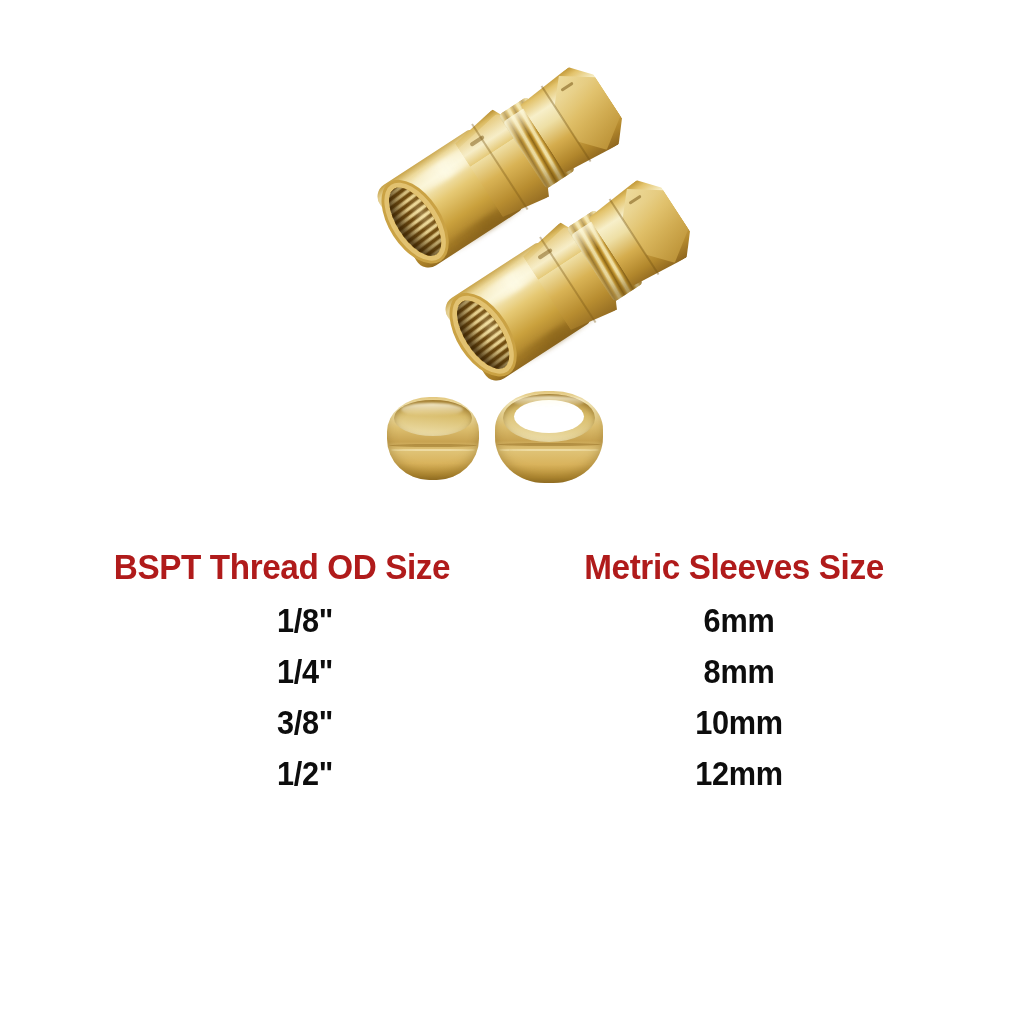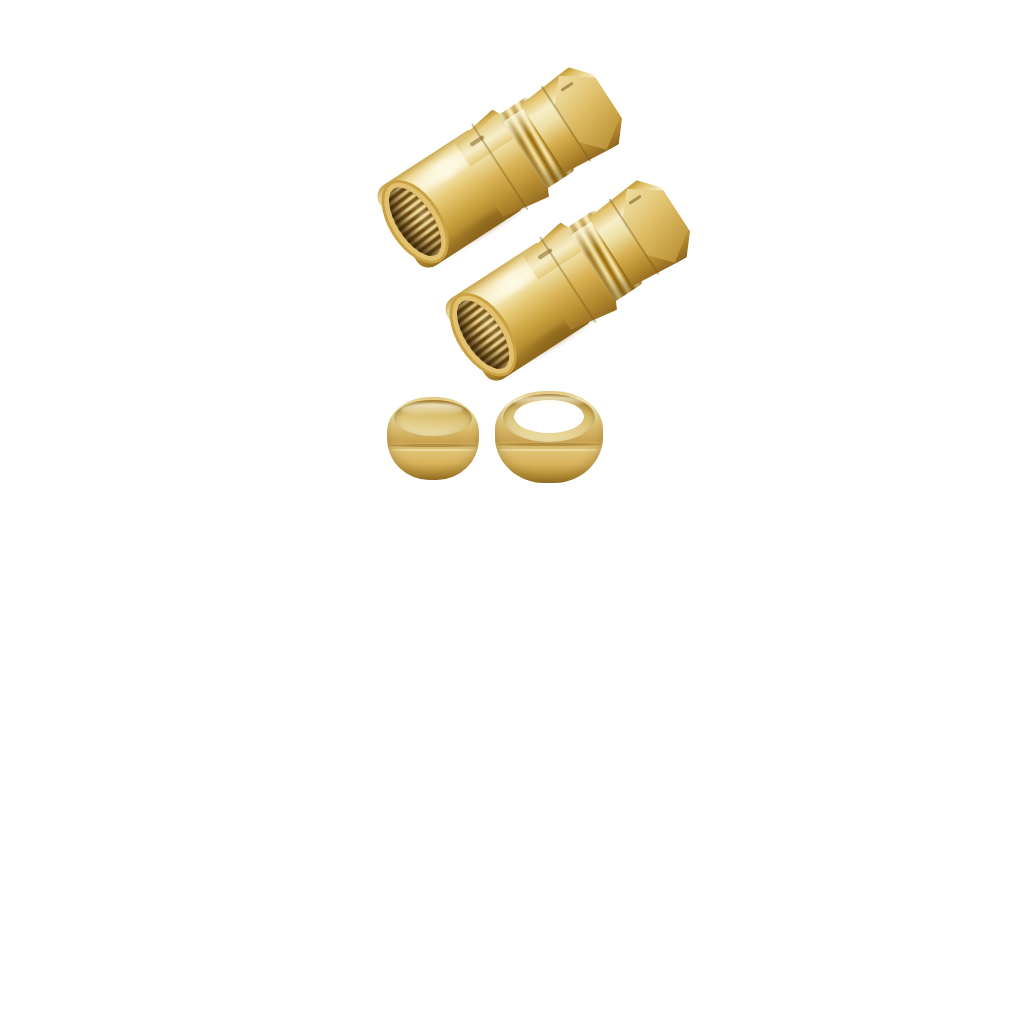--- a/index.html
+++ b/index.html
@@ -403,15 +403,33 @@
     <div class="olive-hole" style="left:19px; top:9px; width:70px; height:33px;"></div>
     <div class="olive-rim-gloss" style="left:18px; top:5px; width:72px; height:11px;"></div>
     <div class="olive-groove"></div>
     <div class="olive-groove2"></div>
   </div>
 
 </div>
 
 <div id="spec-table">
 
-
+  <div class="spec-col left">
+    <div class="spec-heading">BSPT Thread OD Size</div>
+    <div class="spec-values">
+      <div class="spec-value">1/8"</div>
+      <div class="spec-value">1/4"</div>
+      <div class="spec-value">3/8"</div>
+      <div class="spec-value">1/2"</div>
+    </div>
+  </div>
+
+  <div class="spec-col right">
+    <div class="spec-heading">Metric Sleeves Size</div>
+    <div class="spec-values">
+      <div class="spec-value">6mm</div>
+      <div class="spec-value">8mm</div>
+      <div class="spec-value">10mm</div>
+      <div class="spec-value">12mm</div>
+    </div>
+  </div>
 
 </div>
 
 </body></html>

